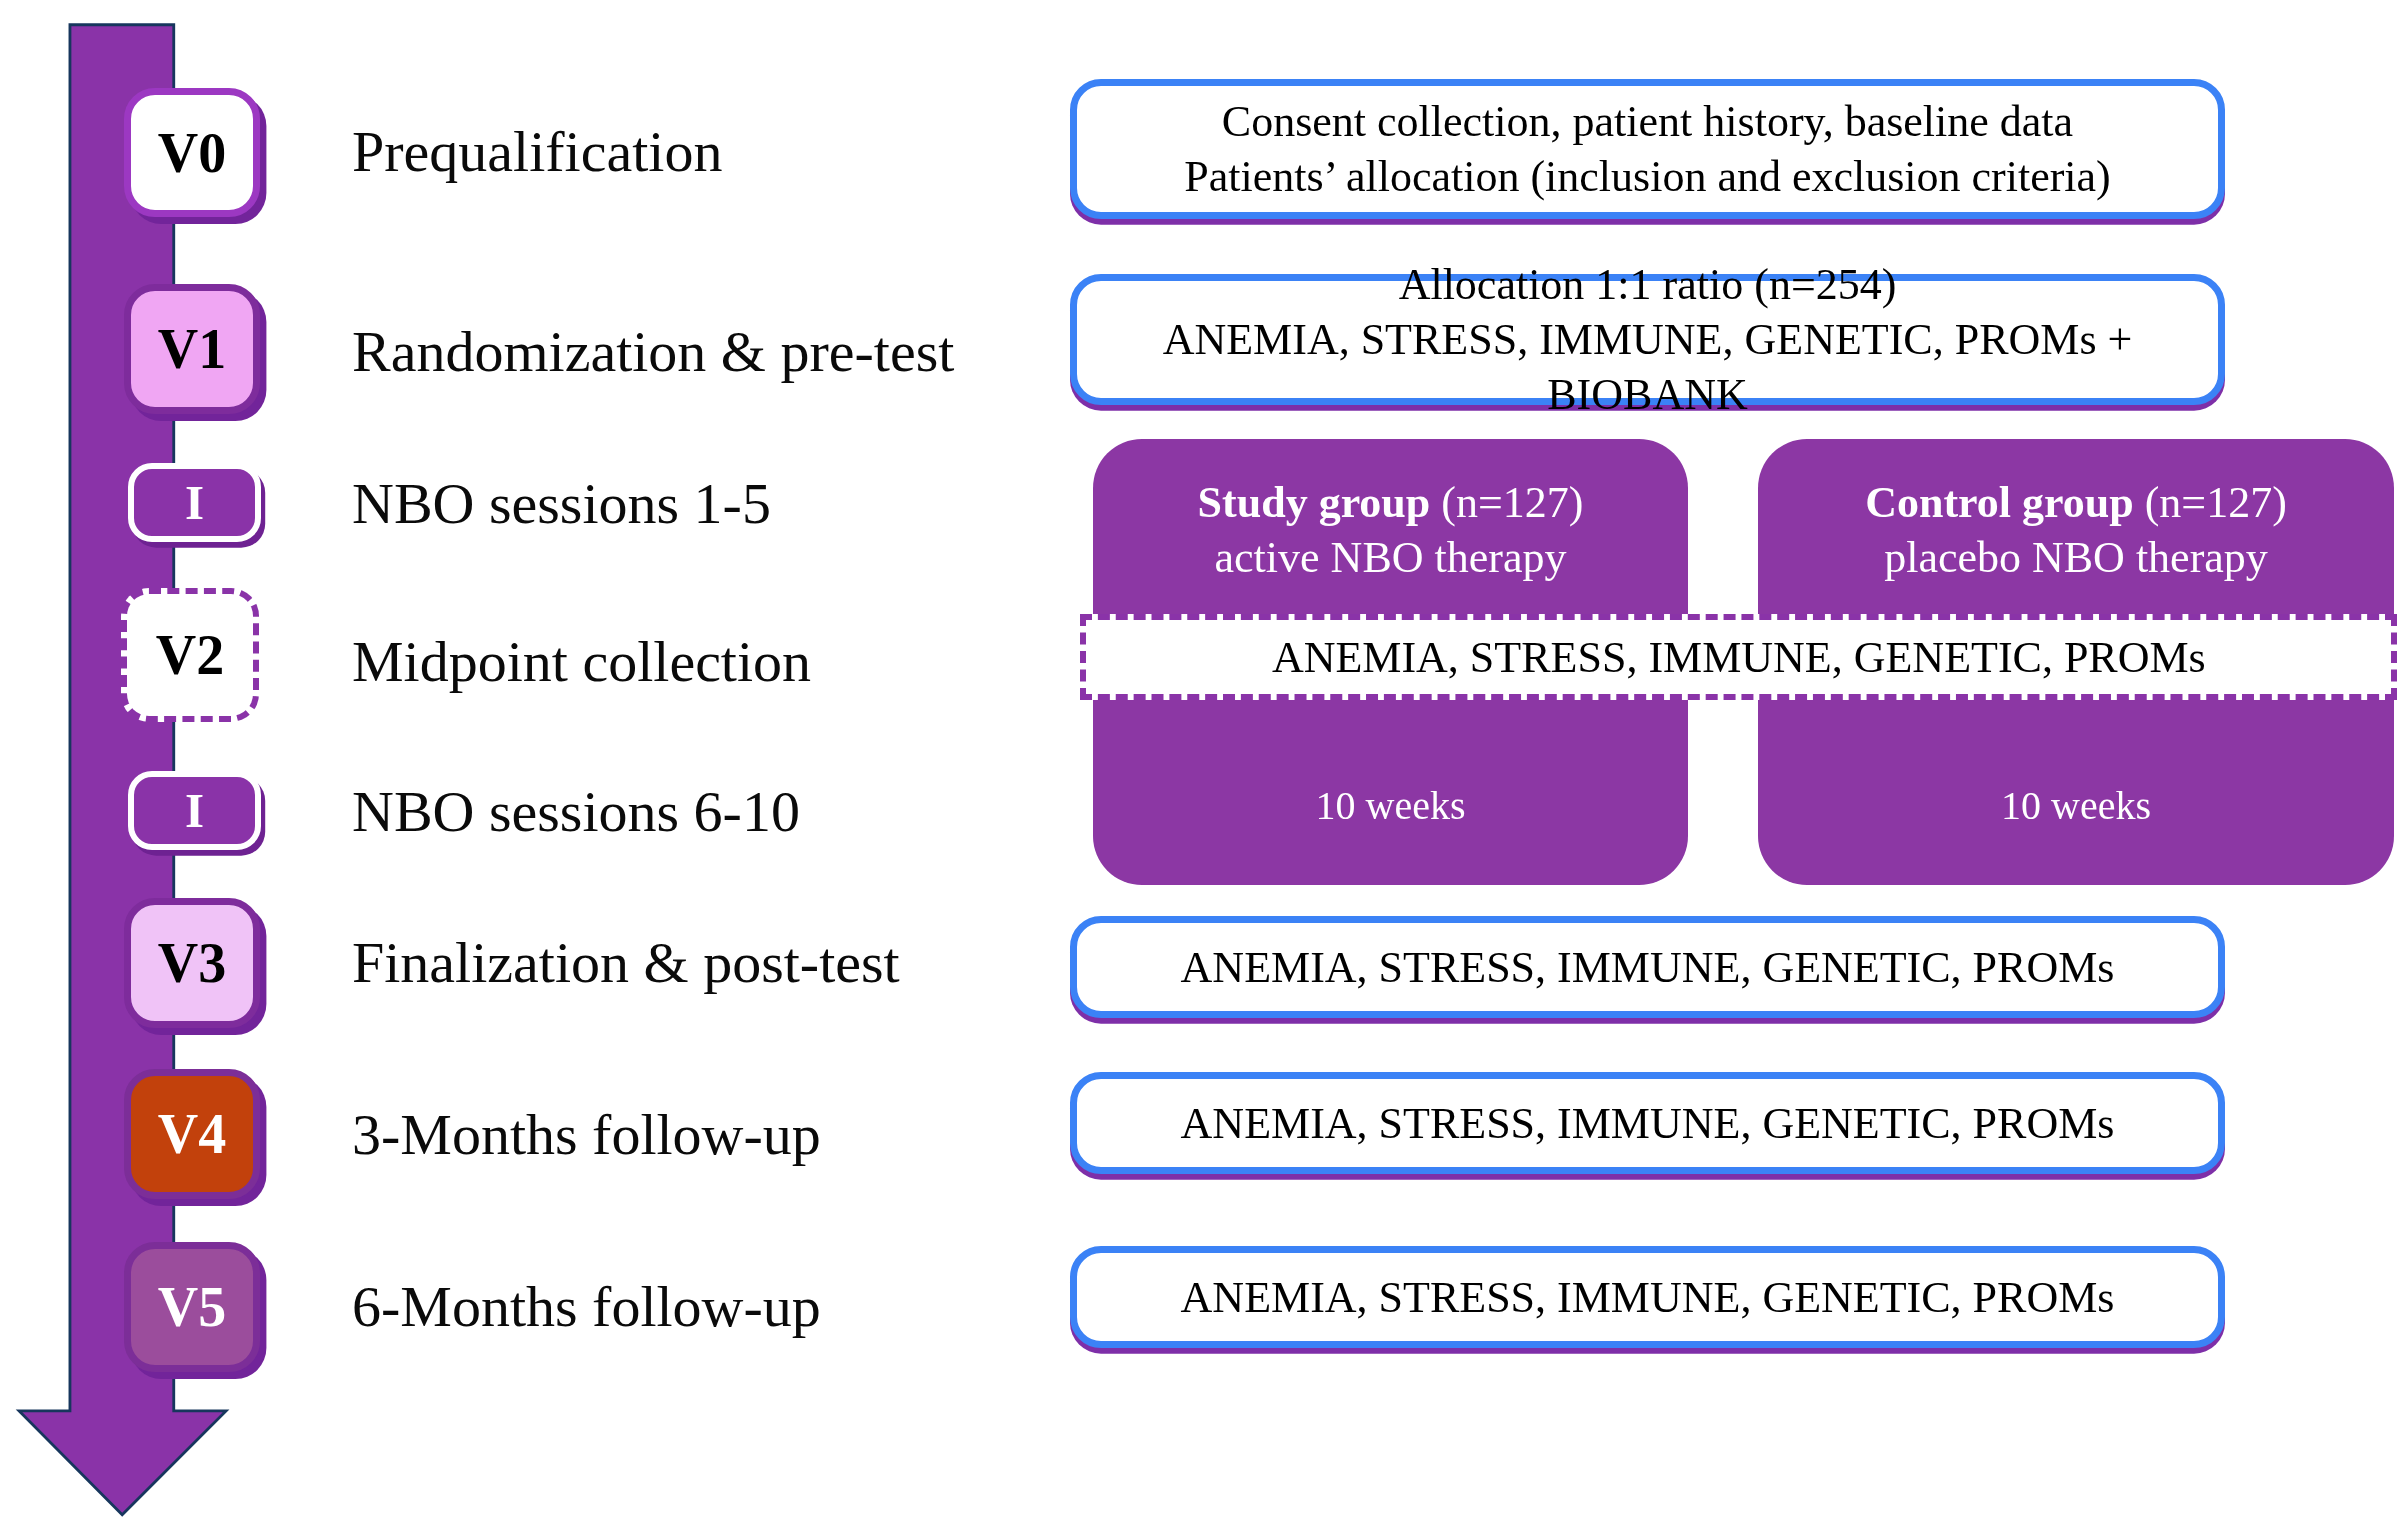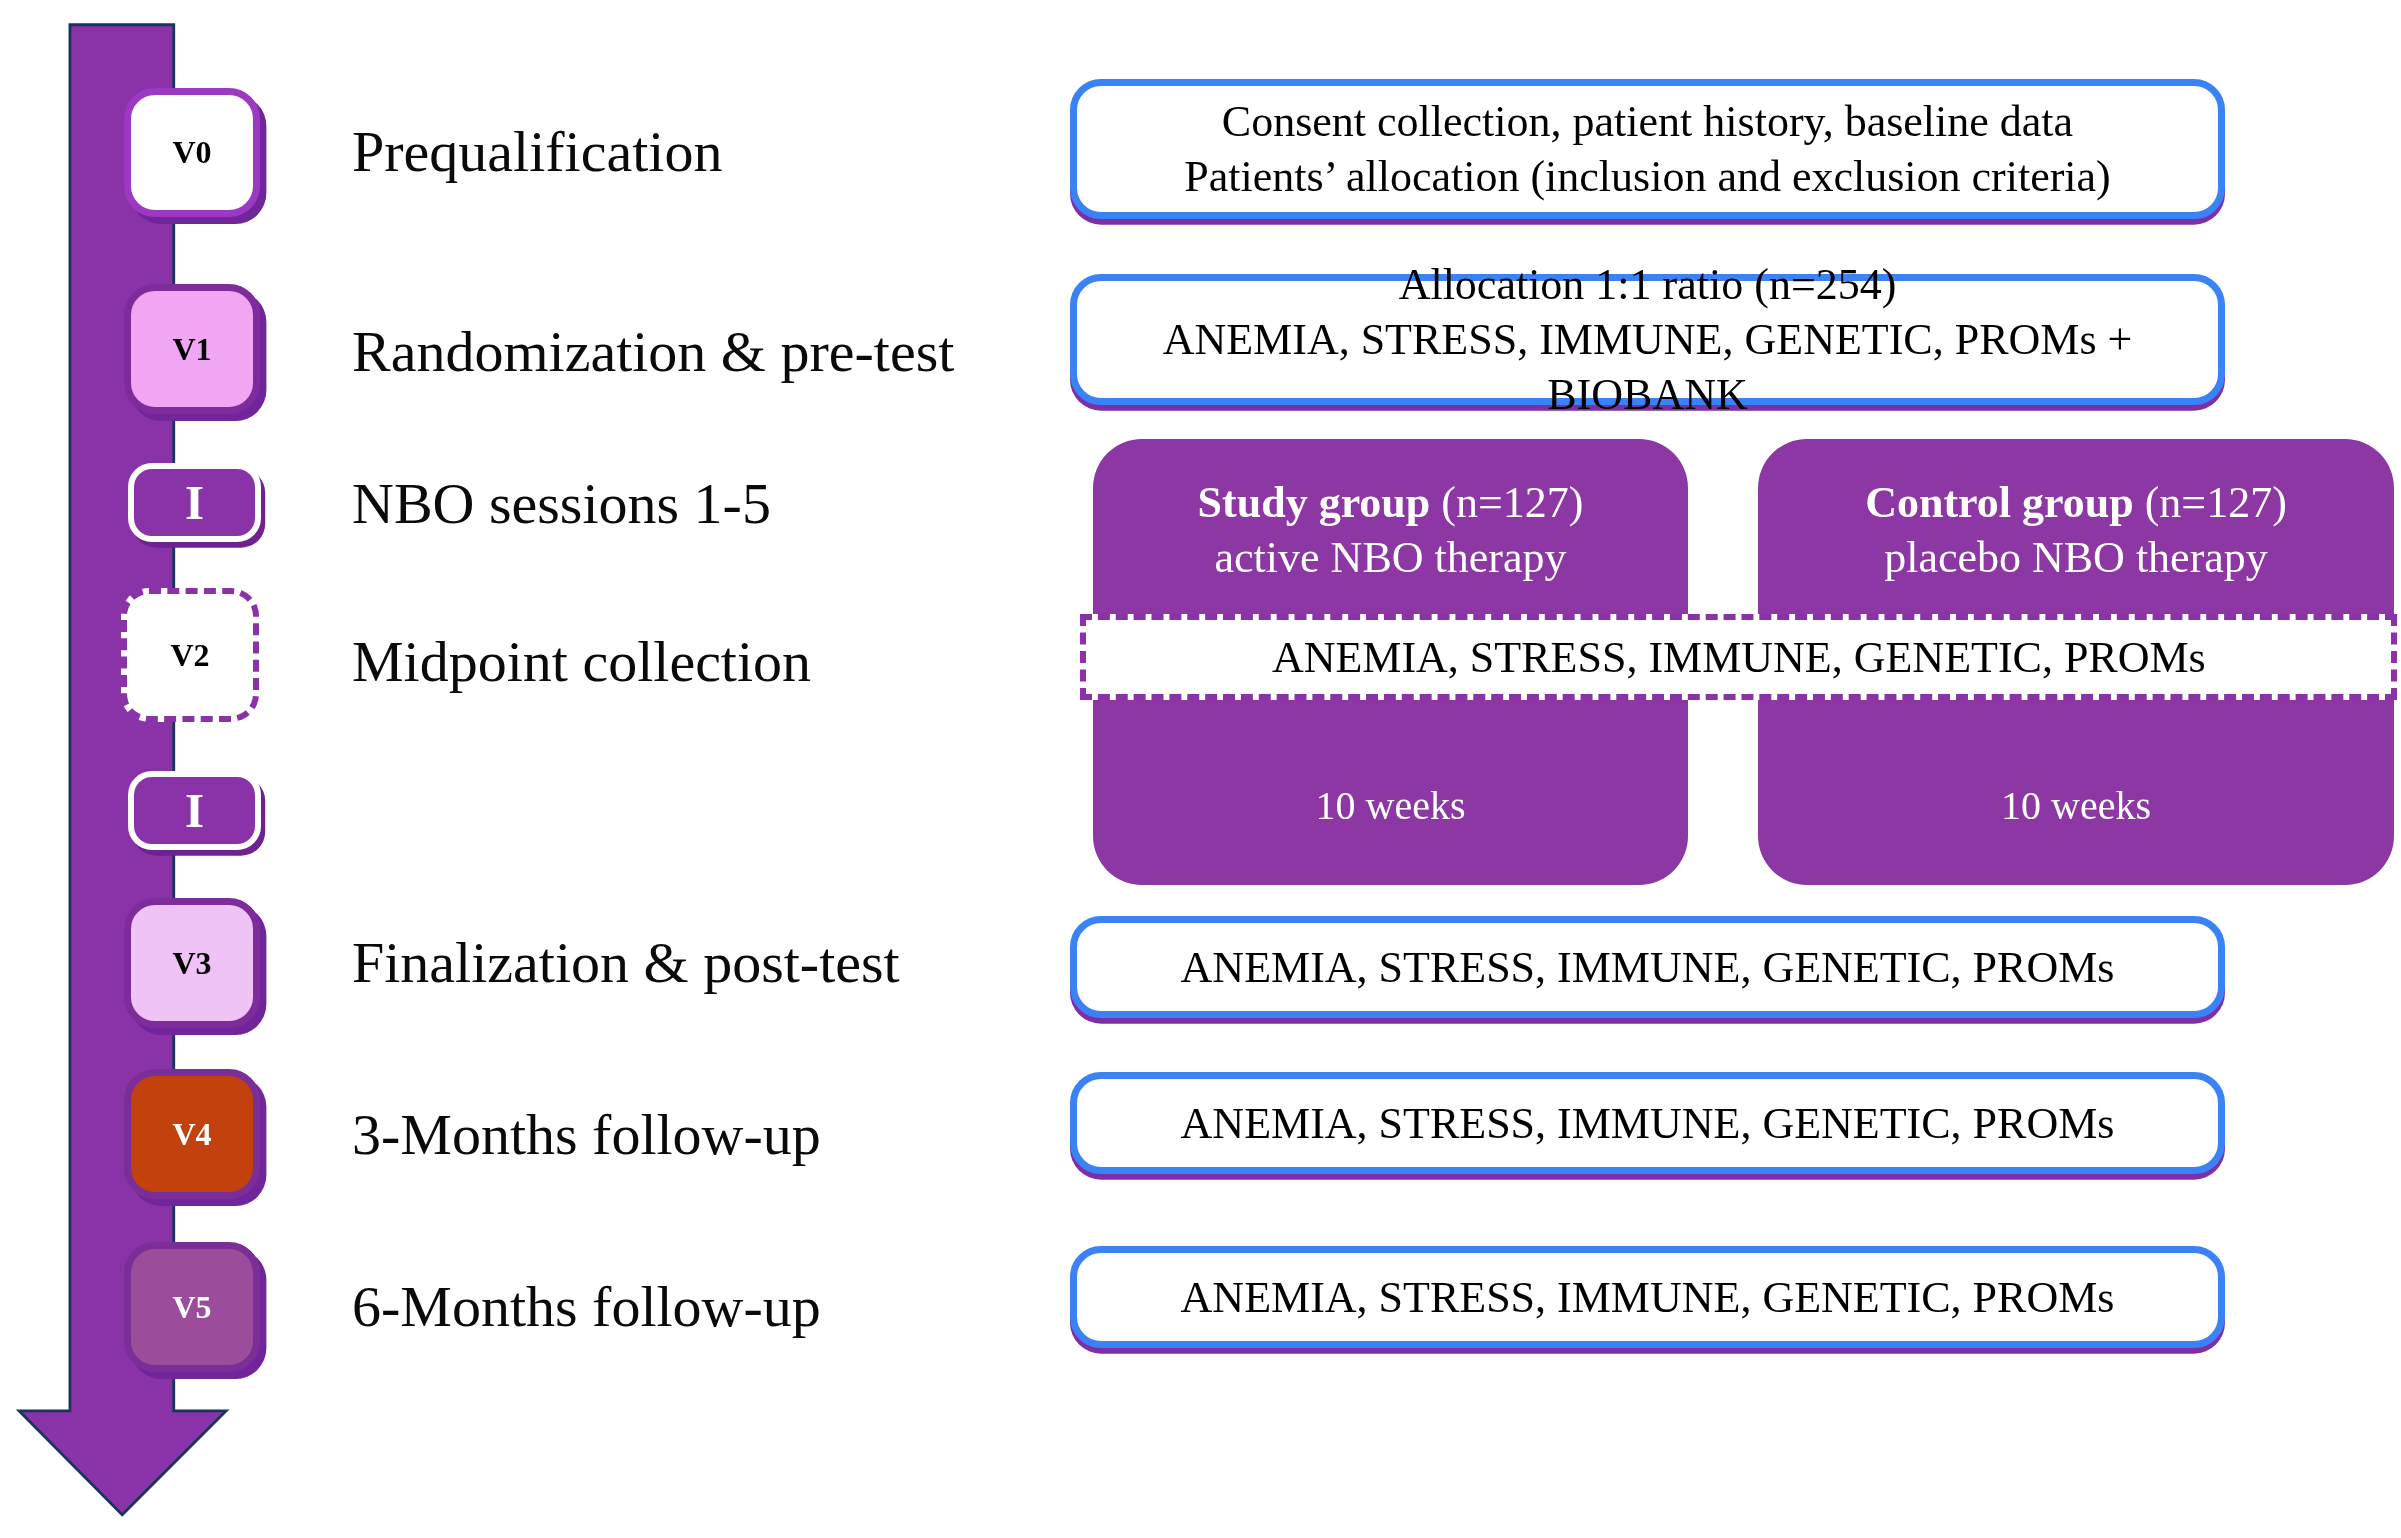--- a/index.html
+++ b/index.html
@@ -10,21 +10,21 @@
     font-family:"Liberation Serif","DejaVu Serif",serif;
     overflow:hidden;
   }
   
   #arrow-svg{position:absolute;left:0;top:0;z-index:1;}
   
   .badge{
     position:absolute;left:124px;width:136px;
     box-sizing:border-box;z-index:3;
     display:flex;align-items:center;justify-content:center;
-    font-weight:bold;font-size:32px;color:#000;
+    font-weight:bold;font-size:56px;color:#000;
     border-radius:31px;text-align:center;
   }
   .b-v0{top:88px;height:129px;background:#ffffff;border:7.8px solid #9C38C2;box-shadow:6.4px 7px 0 #72249A;}
   .b-v1{top:284px;height:130px;background:#F0A6F3;border:7px solid #7E2C9C;box-shadow:6.4px 7px 0 #72249A;}
   .b-i1,.b-i2{
     left:128px;width:133px;height:79px;border-radius:24px;
     background:#8A33A8;border:6.4px solid #ffffff;color:#ffffff;
     font-size:49px;box-shadow:4.2px 5.7px 0 #6E2292;
   }
   .b-i1{top:463px;}
@@ -92,20 +92,21 @@
   <div class="badge b-v2">V2</div>
   <div class="badge b-i2">I</div>
   <div class="badge b-v3">V3</div>
   <div class="badge b-v4">V4</div>
   <div class="badge b-v5">V5</div>
 
   <div class="stage-label l-v1">Randomization &amp; pre-test</div>
   <div class="stage-label l-v0">Prequalification</div>
   <div class="stage-label l-i1">NBO sessions 1-5</div>
   <div class="stage-label l-v2">Midpoint collection</div>
+  <div class="stage-label l-i2">NBO sessions 6-10</div>
   <div class="stage-label l-v3">Finalization &amp; post-test</div>
   <div class="stage-label l-v4">3-Months follow-up</div>
   <div class="stage-label l-v5">6-Months follow-up</div>
 
   <div class="panel p-prequal">
     <div>Consent collection, patient history, baseline data</div>
     <div>Patients’ allocation (inclusion and exclusion criteria)</div>
   </div>
 
   <div class="panel p-random">

